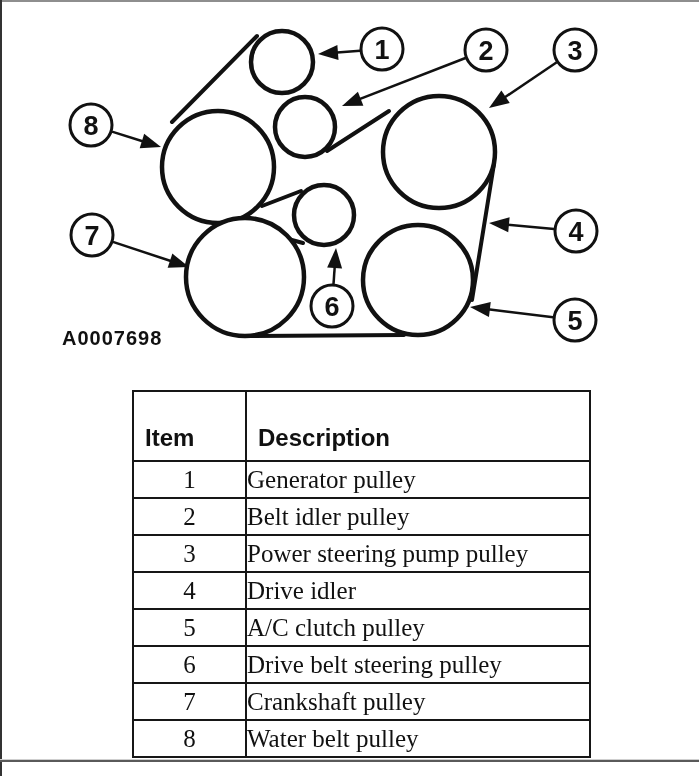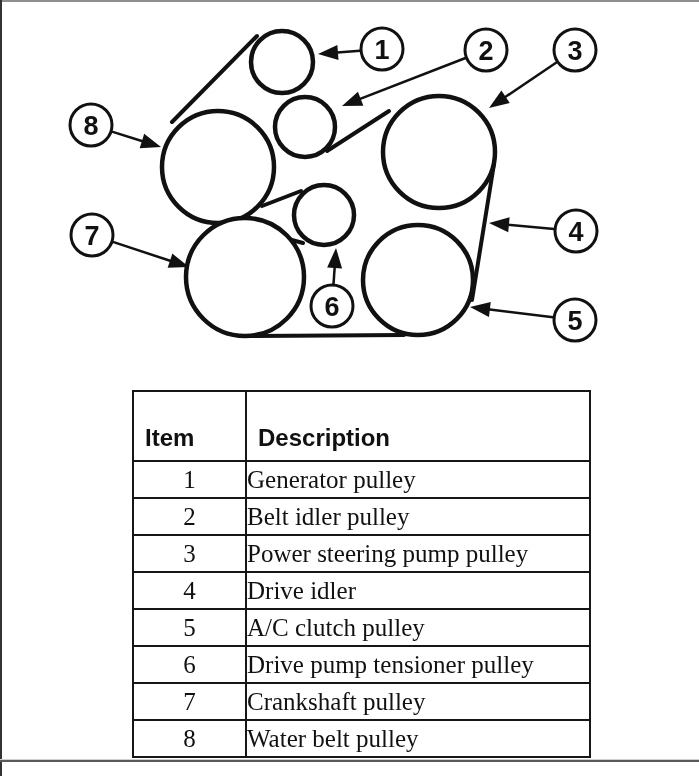--- a/index.html
+++ b/index.html
@@ -149,20 +149,21 @@
         <text x="92" y="235" text-anchor="middle" dy="0.36em" font-family="&quot;Liberation Sans&quot;, sans-serif" font-size="27px" font-weight="bold" fill="#111111">7</text>
       </g>
       <g>
         <line x1="111.98786177182762" y1="131.59618512828868" x2="145.73610052957991" y2="142.20277445215368" stroke="#111111" stroke-width="2.5"></line>
         <polygon points="161,147 139.67142618642194,148.15842094195153 144.16882513752788,133.8485151884327" fill="#111111"></polygon>
         <circle cx="91" cy="125" r="21" fill="#ffffff" stroke="#111111" stroke-width="3"></circle>
         <text x="91" y="125" text-anchor="middle" dy="0.36em" font-family="&quot;Liberation Sans&quot;, sans-serif" font-size="27px" font-weight="bold" fill="#111111">8</text>
       </g>
     </svg>
 
+  <div class="figure-label">A0007698</div>
 
   <table class="legend">
     <thead>
       <tr>
         <th class="col-item">Item</th>
         <th class="col-desc">Description</th>
       </tr>
     </thead>
     <tbody>
         <tr>
@@ -180,21 +181,21 @@
         <tr>
           <td class="cell-item">4</td>
           <td class="cell-desc">Drive idler</td>
         </tr>
         <tr>
           <td class="cell-item">5</td>
           <td class="cell-desc">A/C clutch pulley</td>
         </tr>
         <tr>
           <td class="cell-item">6</td>
-          <td class="cell-desc">Drive pump tensioner pulley</td>
+          <td class="cell-desc">Drive belt steering pulley</td>
         </tr>
         <tr>
           <td class="cell-item">7</td>
           <td class="cell-desc">Crankshaft pulley</td>
         </tr>
         <tr>
           <td class="cell-item">8</td>
           <td class="cell-desc">Water belt pulley</td>
         </tr>
       </tbody>

